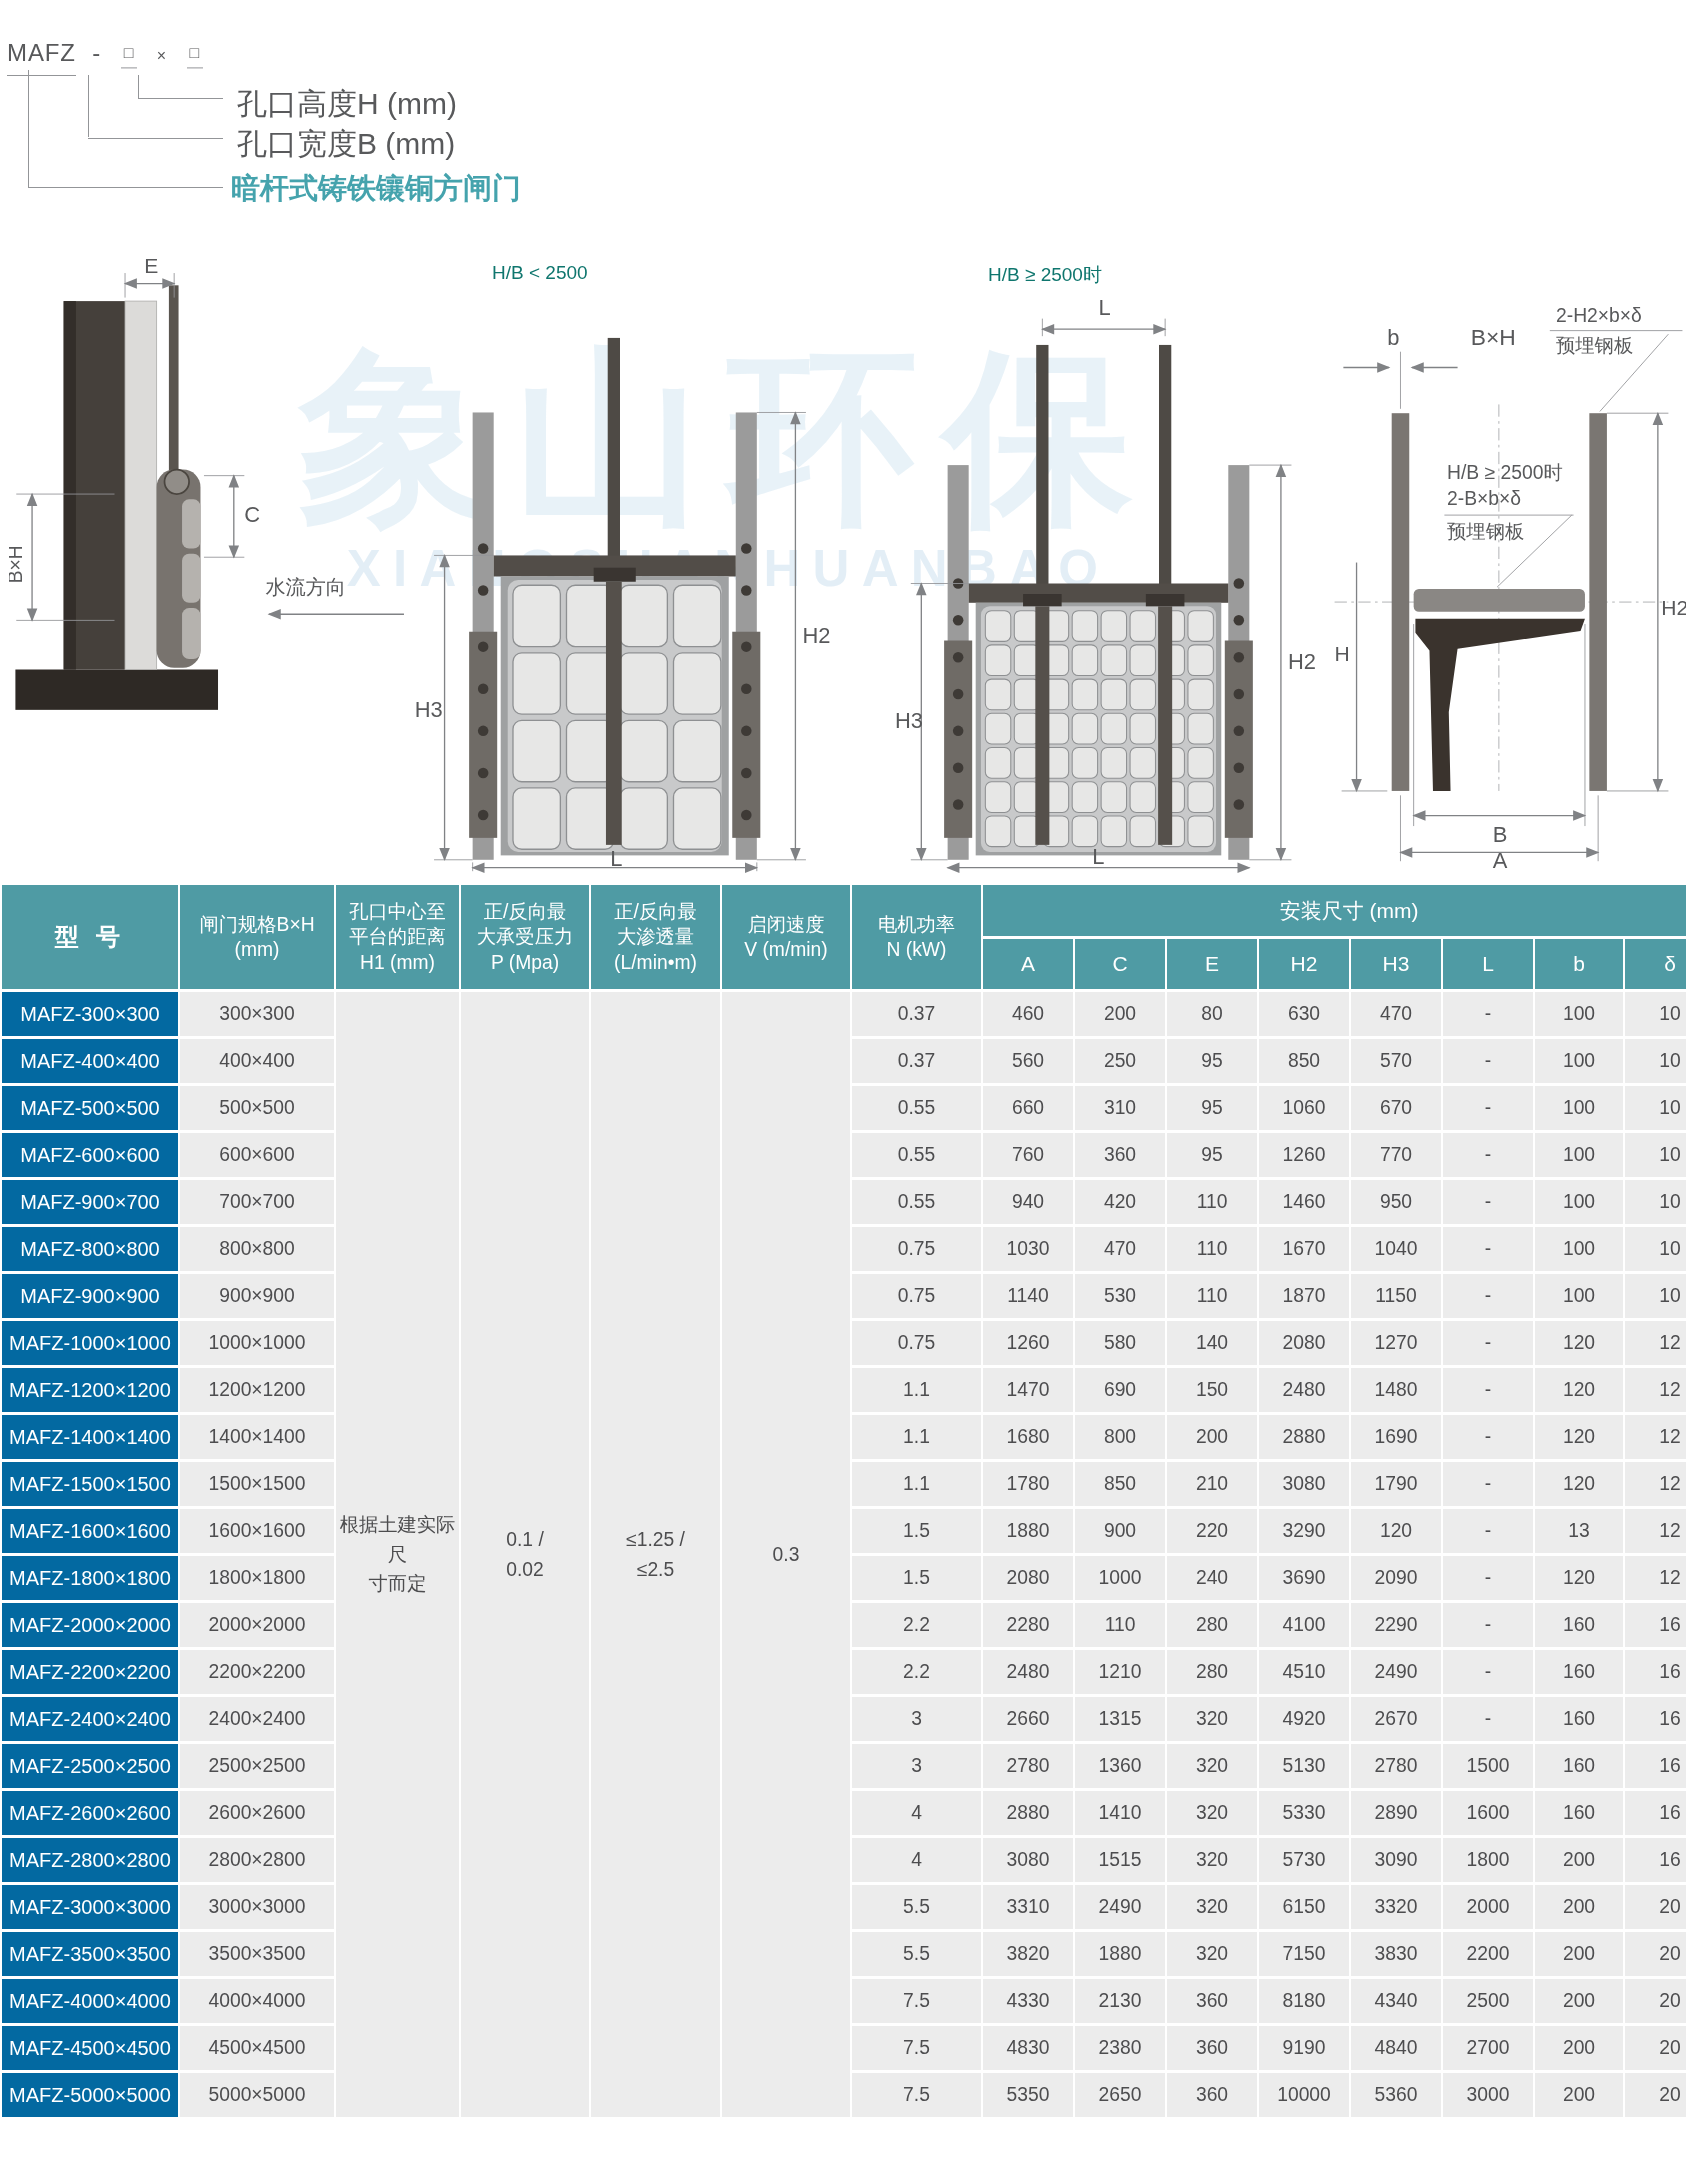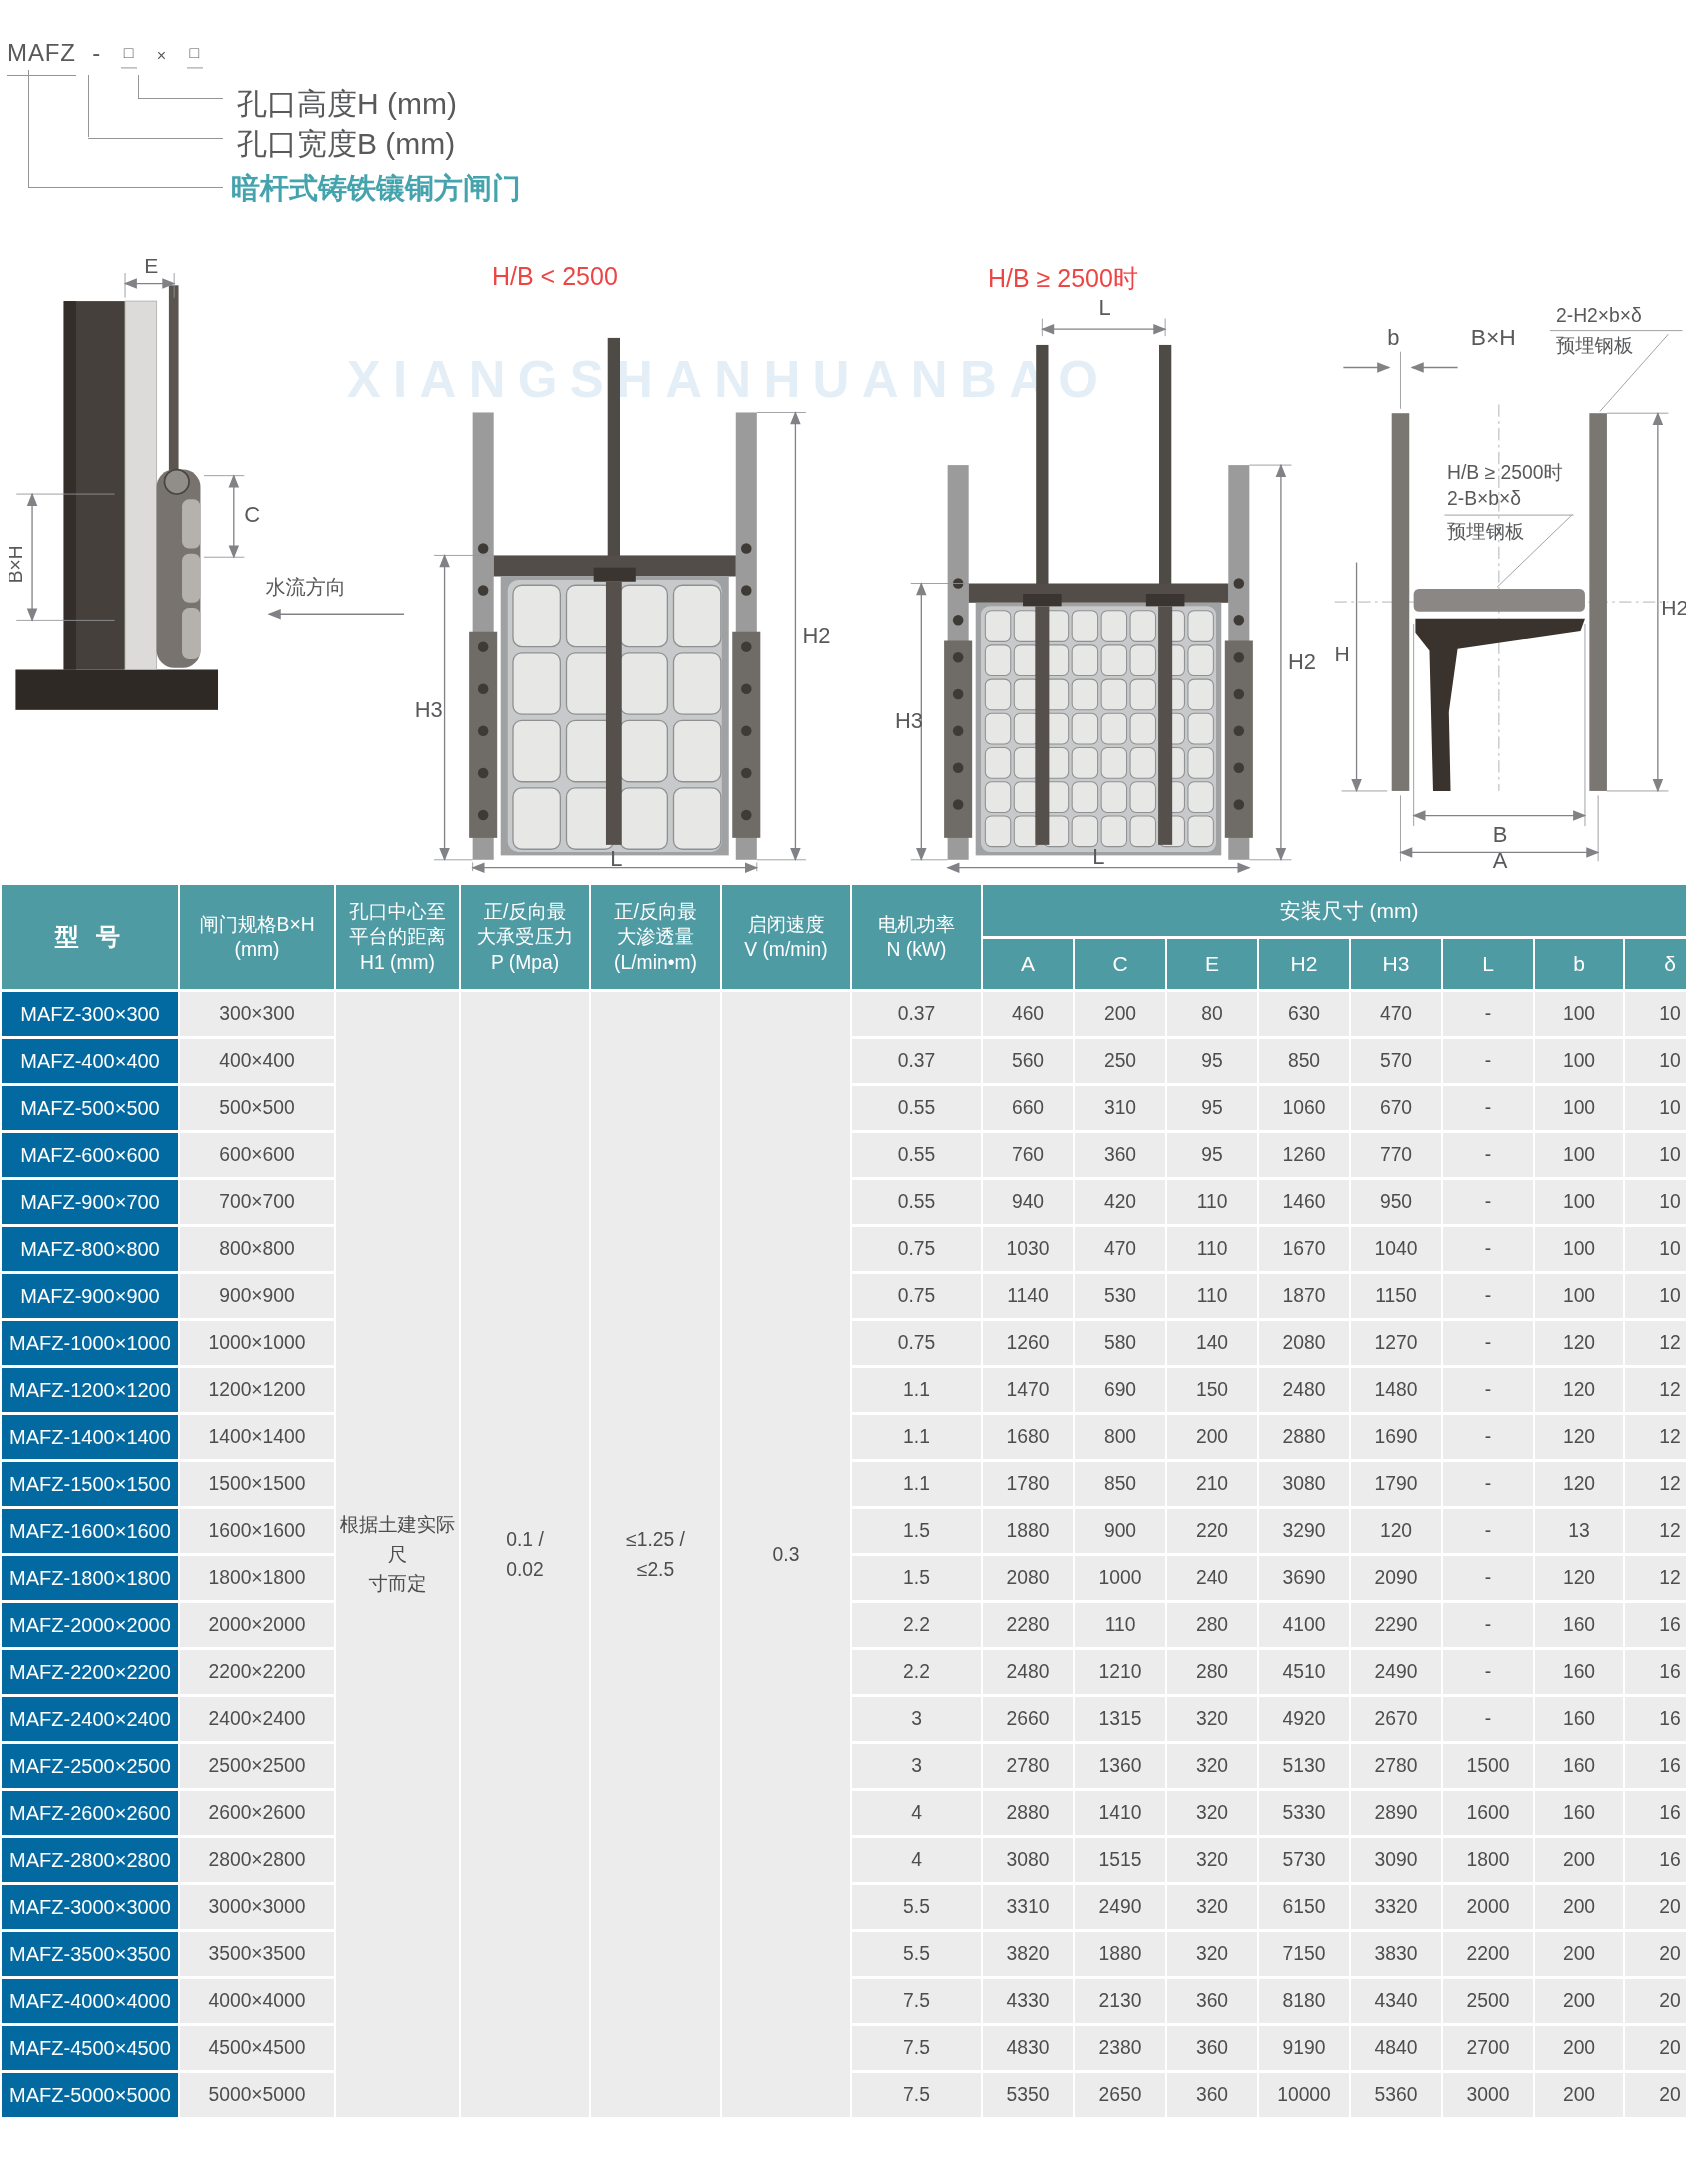--- a/index.html
+++ b/index.html
@@ -20,21 +20,21 @@
   .lg-line { position:absolute; border-color:#939598; }
   .lg-v { border-left:1.8px solid #939598; }
   .lg-h { border-top:1.8px solid #939598; }
   .lg-label { position:absolute; left:237px; font-size:30px; color:#58595b; white-space:nowrap; }
   .lg-title { position:absolute; left:231px; top:169px; font-size:29px; font-weight:bold; color:#45a3ad; white-space:nowrap; }
   
   .drawings { position:absolute; left:0; top:246px; width:1686px; height:628px; }
   .watermark { position:absolute; left:114px; top:97px; width:1229px; text-align:center; pointer-events:none; }
   .wm1 { font-size:189px; font-weight:bold; color:rgba(168,203,228,0.26); letter-spacing:26px; line-height:1; }
   .wm2 { font-size:51px; font-weight:bold; color:rgba(168,203,228,0.32); letter-spacing:12.3px; margin-top:7px; }
-  .dwg-title { position:absolute; font-size:25px; color:#ef4444; white-space:nowrap; }
+  .dwg-title { position:absolute; font-size:19px; color:#0f766e; white-space:nowrap; }
   .dwg { position:absolute; }
   svg text { font-family:"Liberation Sans","DejaVu Sans",sans-serif; fill:#58595b; }
   .dimline { stroke:#808285; stroke-width:1.5; fill:none; }
   .extline { stroke:#939598; stroke-width:1; fill:none; }
   .ctrline { stroke:#a7a9ac; stroke-width:1; stroke-dasharray:14 5 3 5; fill:none; }
   
   .spec-wrap { position:absolute; left:0; top:882px; width:1686px; }
   table.spec { width:1686px; border-collapse:separate; border-spacing:2.6px 3.5px; table-layout:fixed; }
   table.spec th, table.spec td { text-align:center; vertical-align:middle; overflow:hidden; }
   th.hdr { background:#4f9ba4; color:#fff; font-weight:normal; font-size:19.3px; line-height:1.3; white-space:pre-line; height:104px; }
@@ -75,20 +75,21 @@
   <div class="lg-line lg-v" style="left:138px; top:75px; height:23px;"></div>
   <div class="lg-line lg-h" style="left:138px; top:98px; width:85px;"></div>
   <div class="lg-label" style="top:84px;">孔口高度H (mm)</div>
   <div class="lg-label" style="top:124px;">孔口宽度B (mm)</div>
   <div class="lg-title">暗杆式铸铁镶铜方闸门</div>
 </div>
 
 <div class="drawings">
 
   <div class="watermark">
+    <div class="wm1">象山环保</div>
     <div class="wm2">XIANGSHANHUANBAO</div>
   </div>
 
   <svg class="dwg" style="left:8.8px; top:13px;" width="404" height="614" viewBox="0 0 460 700">
 
     <rect x="62" y="48" width="70" height="420" fill="#45403b"></rect>
     <rect x="62" y="48" width="14" height="420" fill="#332e2a"></rect>
     <rect x="7" y="468" width="231" height="46" fill="#2e2925"></rect>
 
     <rect x="132" y="48" width="36" height="420" fill="#dcdbd9" stroke="#b1b0ae"></rect>

